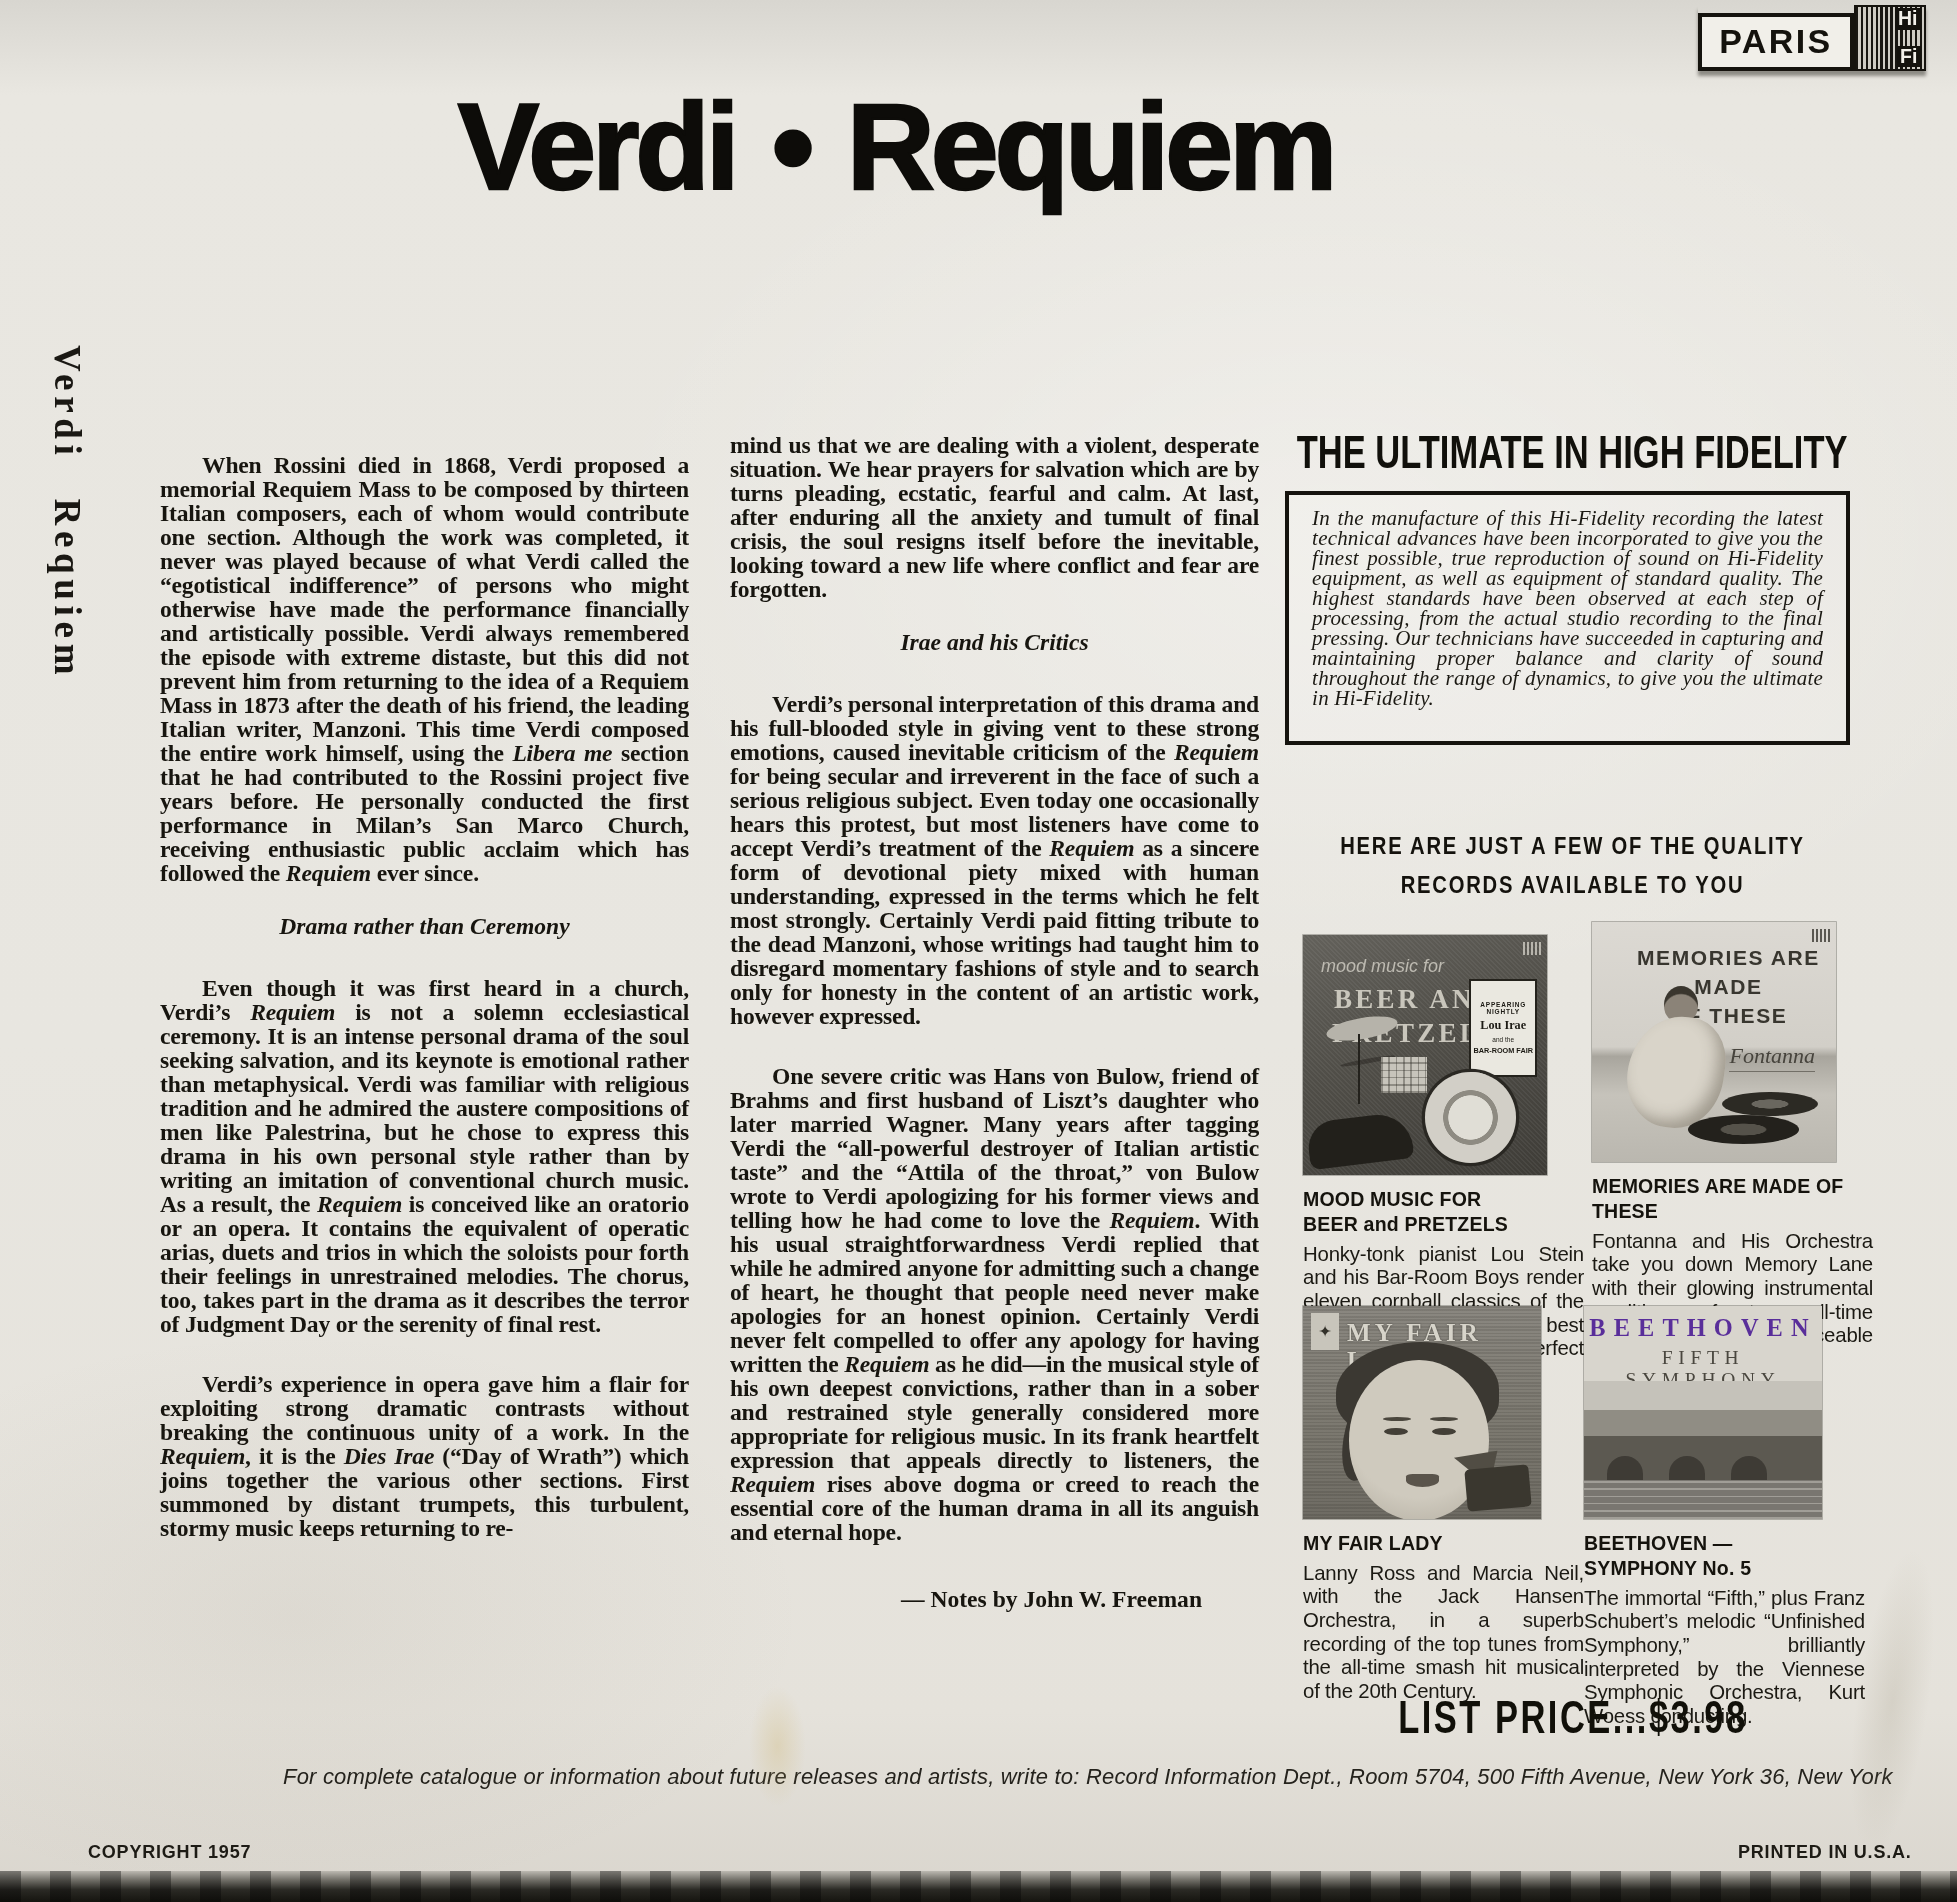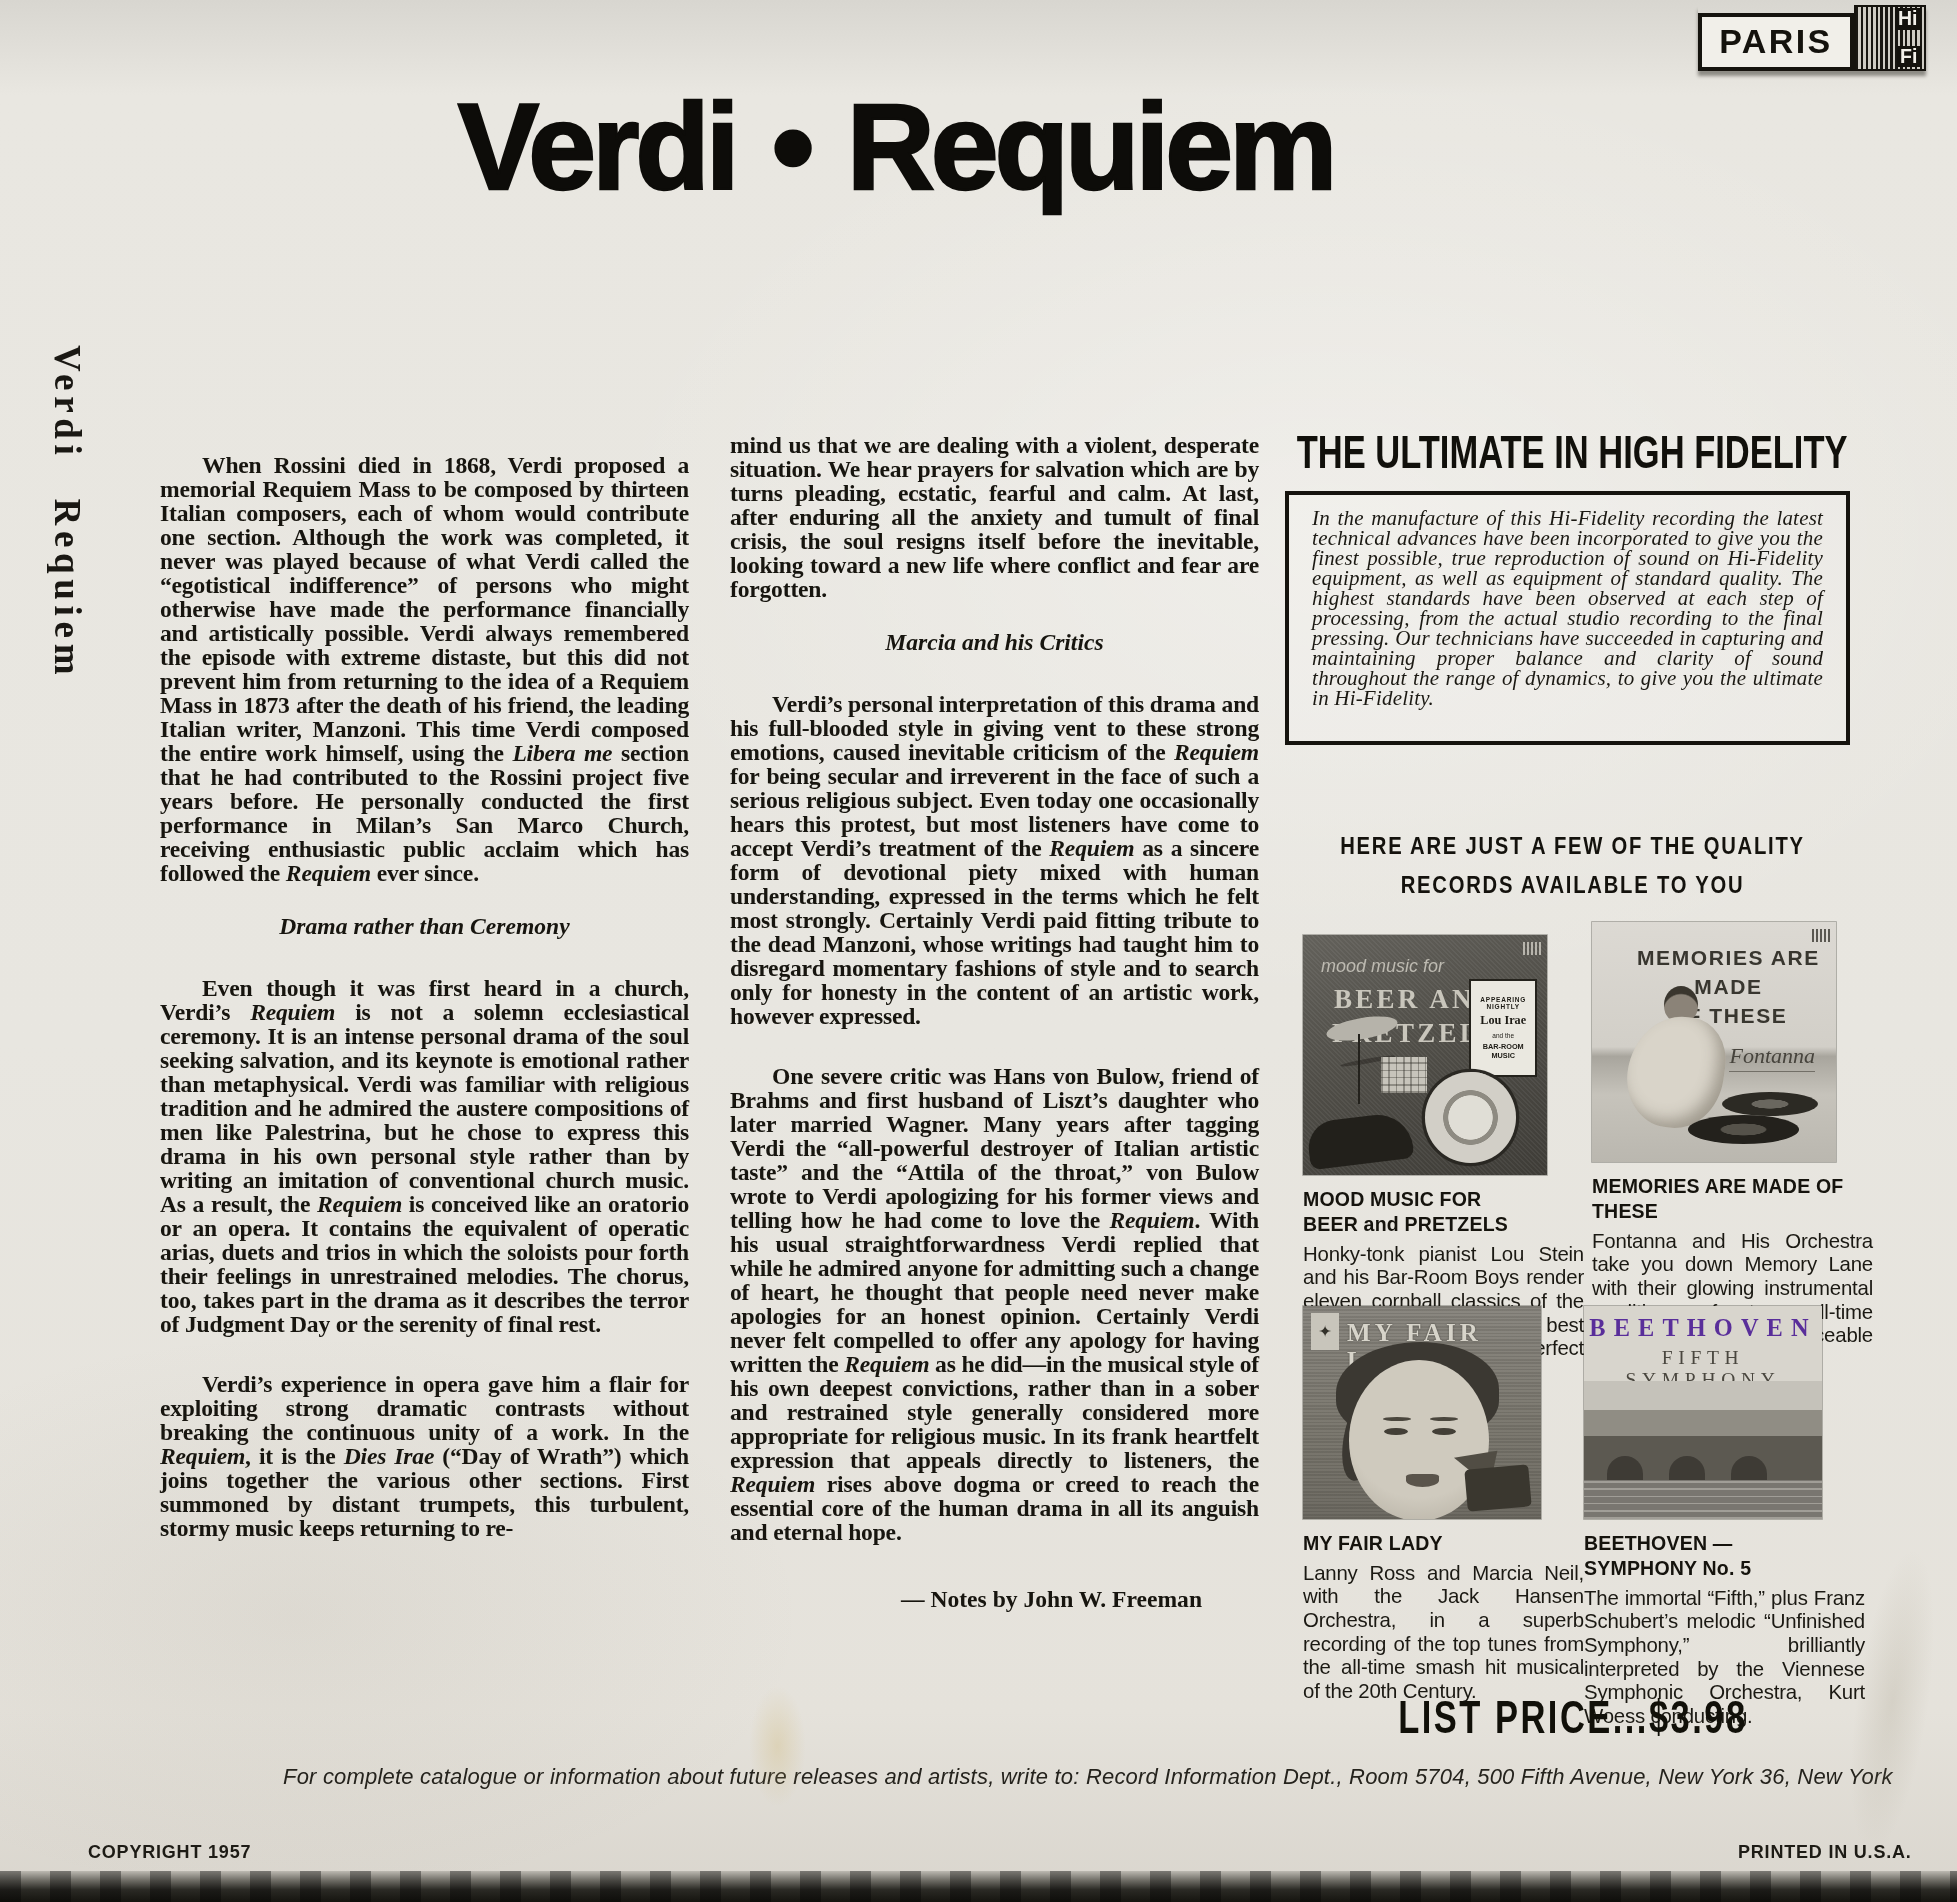--- a/index.html
+++ b/index.html
@@ -181,21 +181,21 @@
 
   <div class="col col1">
     <p class="body indent">When Rossini died in 1868, Verdi proposed a memorial Requiem Mass to be composed by thirteen Italian composers, each of whom would contribute one section. Although the work was completed, it never was played because of what Verdi called the “egotistical indifference” of persons who might otherwise have made the performance financially and artistically possible. Verdi always remembered the episode with extreme distaste, but this did not prevent him from returning to the idea of a Requiem Mass in 1873 after the death of his friend, the leading Italian writer, Manzoni. This time Verdi composed the entire work himself, using the <i>Libera me</i> section that he had contributed to the Rossini project five years before. He personally conducted the first performance in Milan’s San Marco Church, receiving enthusiastic public acclaim which has followed the <i>Requiem</i> ever since.</p>
     <h3 class="subhead">Drama rather than Ceremony</h3>
     <p class="body indent">Even though it was first heard in a church, Verdi’s <i>Requiem</i> is not a solemn ecclesiastical ceremony. It is an intense personal drama of the soul seeking salvation, and its keynote is emotional rather than metaphysical. Verdi was familiar with religious tradition and he admired the austere compositions of men like Palestrina, but he chose to express this drama in his own personal style rather than by writing an imitation of conventional church music. As a result, the <i>Requiem</i> is conceived like an oratorio or an opera. It contains the equivalent of operatic arias, duets and trios in which the soloists pour forth their feelings in unrestrained melodies. The chorus, too, takes part in the drama as it describes the terror of Judgment Day or the serenity of final rest.</p>
     <p class="body indent">Verdi’s experience in opera gave him a flair for exploiting strong dramatic contrasts without breaking the continuous unity of a work. In the <i>Requiem</i>, it is the <i>Dies Irae</i> (“Day of Wrath”) which joins together the various other sections. First summoned by distant trumpets, this turbulent, stormy music keeps returning to re-</p>
   </div>
 
   <div class="col col2">
     <p class="body">mind us that we are dealing with a violent, desperate situation. We hear prayers for salvation which are by turns pleading, ecstatic, fearful and calm. At last, after enduring all the anxiety and tumult of final crisis, the soul resigns itself before the inevitable, looking toward a new life where conflict and fear are forgotten.</p>
-    <h3 class="subhead">Marcia and his Critics</h3>
+    <h3 class="subhead">Irae and his Critics</h3>
     <p class="body indent">Verdi’s personal interpretation of this drama and his full-blooded style in giving vent to these strong emotions, caused inevitable criticism of the <i>Requiem</i> for being secular and irreverent in the face of such a serious religious subject. Even today one occasionally hears this protest, but most listeners have come to accept Verdi’s treatment of the <i>Requiem</i> as a sincere form of devotional piety mixed with human understanding, expressed in the terms which he felt most strongly. Certainly Verdi paid fitting tribute to the dead Manzoni, whose writings had taught him to disregard momentary fashions of style and to search only for honesty in the content of an artistic work, however expressed.</p>
     <p class="body indent">One severe critic was Hans von Bulow, friend of Brahms and first husband of Liszt’s daughter who later married Wagner. Many years after tagging Verdi the “all-powerful destroyer of Italian artistic taste” and the “Attila of the throat,” von Bulow wrote to Verdi apologizing for his former views and telling how he had come to love the <i>Requiem</i>. With his usual straightforwardness Verdi replied that while he admired anyone for admitting such a change of heart, he thought that people need never make apologies for an honest opinion. Certainly Verdi never felt compelled to offer any apology for having written the <i>Requiem</i> as he did—in the musical style of his own deepest convictions, rather than in a sober and restrained style generally considered more appropriate for religious music. In its frank heartfelt expression that appeals directly to listeners, the <i>Requiem</i> rises above dogma or creed to reach the essential core of the human drama in all its anguish and eternal hope.</p>
     <p class="byline">— Notes by John W. Freeman</p>
   </div>
 
   <div class="promo">
     <h2 class="promo-headline">
       <span class="cond">THE ULTIMATE IN HIGH FIDELITY</span>
     </h2>
     <div class="promo-box">
@@ -209,21 +209,21 @@
     <div class="album album-1">
       <div class="cover cover-lg c-beer">
         <span class="hifimark"></span>
         <div class="beer-kicker">mood music for</div>
         <div class="beer-title pre">BEER AND
 PRETZELS</div>
         <div class="beer-sign">
           <span class="s1">APPEARING NIGHTLY</span>
           <span class="s2">Lou Irae</span>
           <span class="s3">and the</span>
-          <span class="s4">BAR-ROOM MUSIC</span>
+          <span class="s4">BAR-ROOM FAIR</span>
         </div>
         <div class="beer-cymbal"></div>
         <div class="beer-stand"></div>
         <div class="beer-snare"></div>
         <div class="beer-bass"></div>
         <div class="beer-case"></div>
       </div>
       <div class="caption">MOOD MUSIC FOR
 BEER and PRETZELS</div>
       <p class="desc">Honky-tonk pianist Lou Stein and his Bar-Room Boys render eleven cornball classics of the “Good Old Days” in the best barrel-house style — perfect party music.</p>

